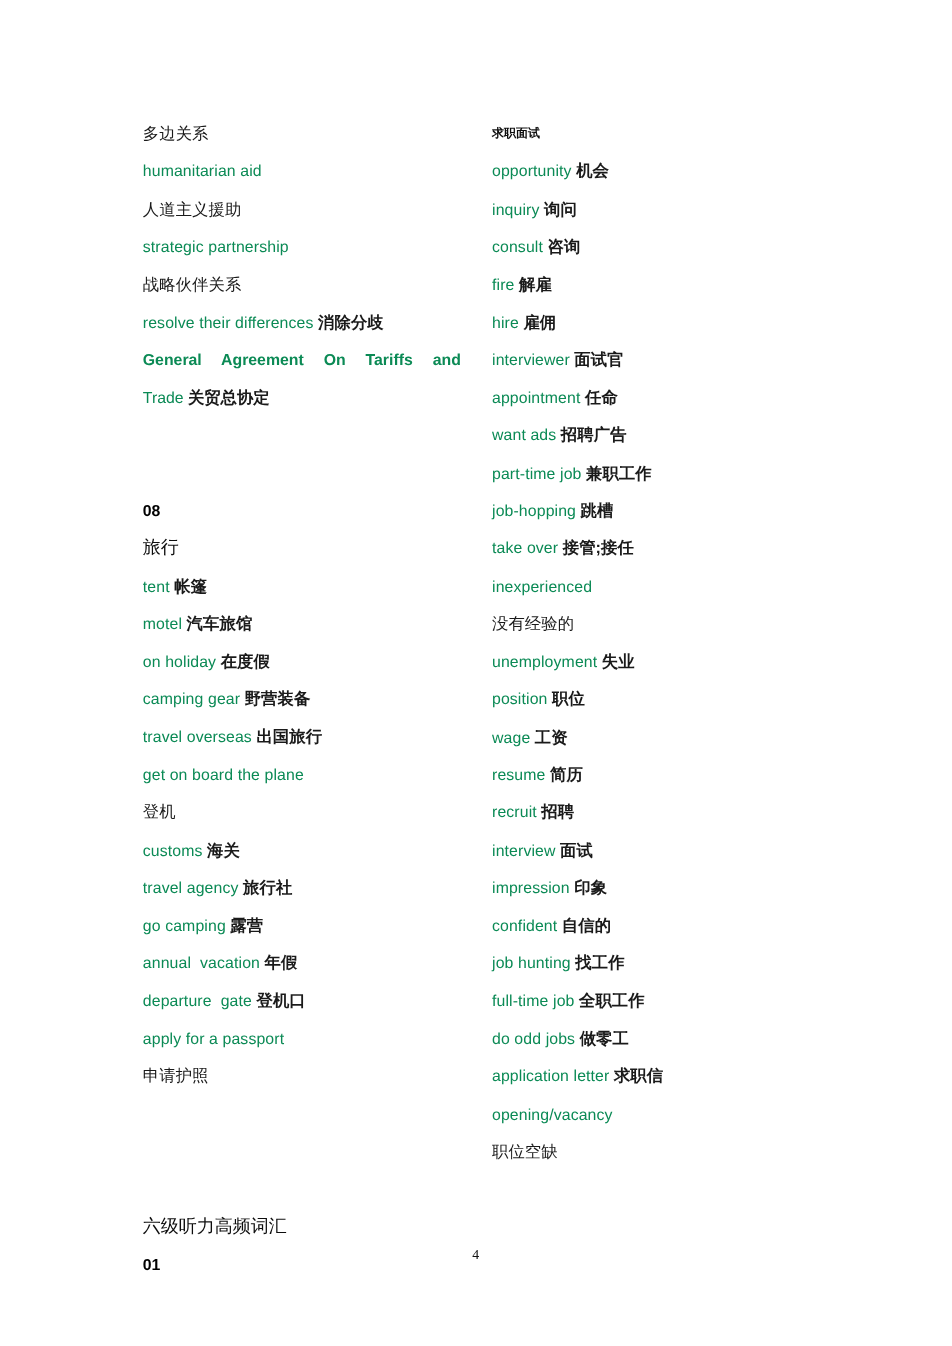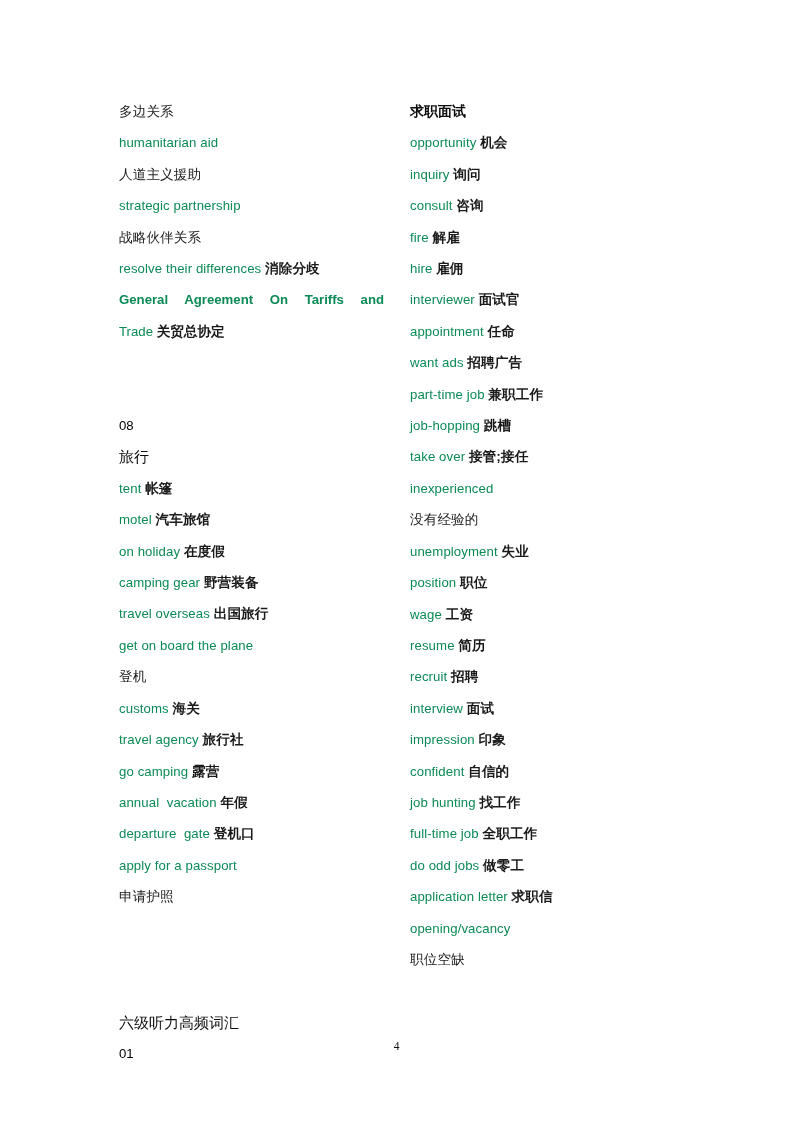--- a/index.html
+++ b/index.html
@@ -57,26 +57,26 @@
     font-size: 13.6px;
   }
   .heading-zh {
     font-size: 15px;
     line-height: 31.4px;
     color: #0d0d0d;
     font-weight: normal;
   }
   .heading-zh.bold {
     font-weight: bold;
-    font-size: 14px;
+    font-size: 10px;
   }
   .num {
     font-size: 13.2px;
     line-height: 31.4px;
-    font-weight: normal;
+    font-weight: bold;
     color: #000000;
   }
   .justified {
     text-align: justify;
     text-align-last: justify;
     font-size: 13.2px;
     line-height: 31.4px;
     color: #0b8a55;
     font-weight: bold;
   }

